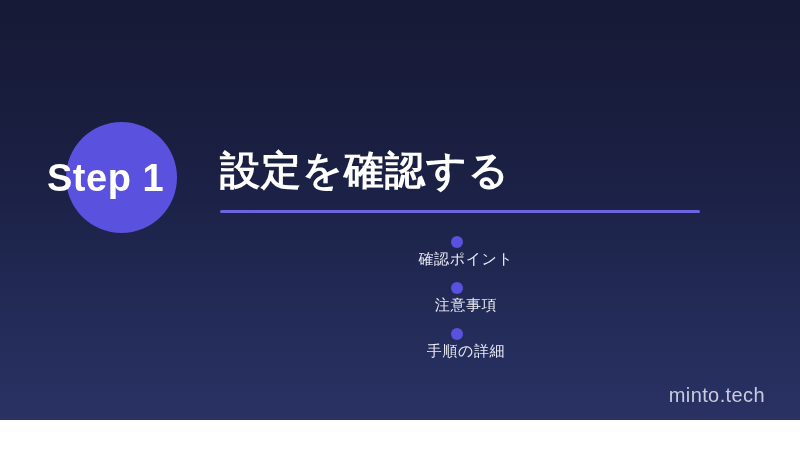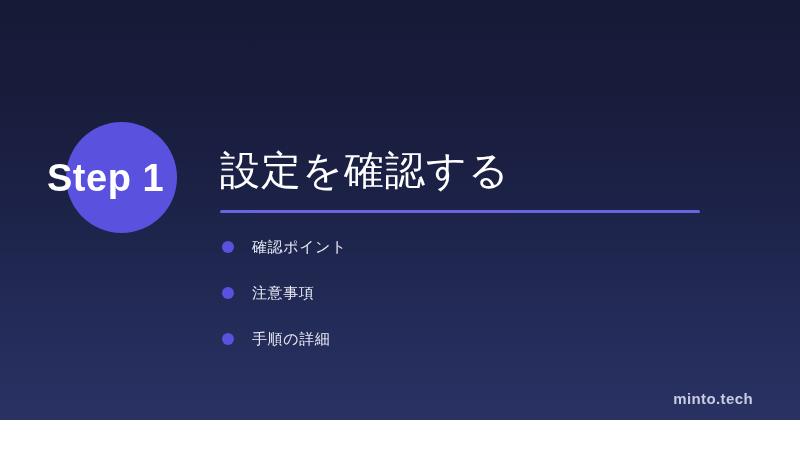--- a/index.html
+++ b/index.html
@@ -53,21 +53,21 @@
   
   #heading-block {
     position: absolute;
     left: 220px;
     top: 144px;
     width: 480px;
   }
 
   #slide-title {
     font-size: 40px;
-    font-weight: normal;
+    font-weight: bold;
     color: #ffffff;
     line-height: 52px;
     letter-spacing: 1px;
     white-space: nowrap;
   }
 
   #title-divider {
     margin-top: 14px;
     width: 480px;
     height: 3px;
@@ -84,20 +84,21 @@
     list-style: none;
     margin: 0;
     padding: 0;
   }
 
   .bullet-item {
     display: flex;
     align-items: center;
     height: 21px;
     margin-bottom: 25px;
+    flex-direction: column;
   }
 
   .bullet-dot {
     width: 12px;
     height: 12px;
     border-radius: 50%;
     background: #5a52de;
     flex: 0 0 auto;
   }
 
@@ -106,26 +107,25 @@
     font-size: 15px;
     color: #e9ebf5;
     line-height: 21px;
     letter-spacing: 0.6px;
     white-space: nowrap;
   }
 
   
   #footer-brand {
     position: absolute;
-    right: 47px;
+    right: 35px;
     bottom: 13px;
-    font-size: 15px;
+    font-size: 20px;
     color: #c8cce0;
     letter-spacing: 0.4px;
-    font-weight: bold;
   }
 </style>
 </head>
 <body>
 
 <div id="slide">
 
   <div id="step-badge"></div>
   <div id="step-label">Step 1</div>
 

